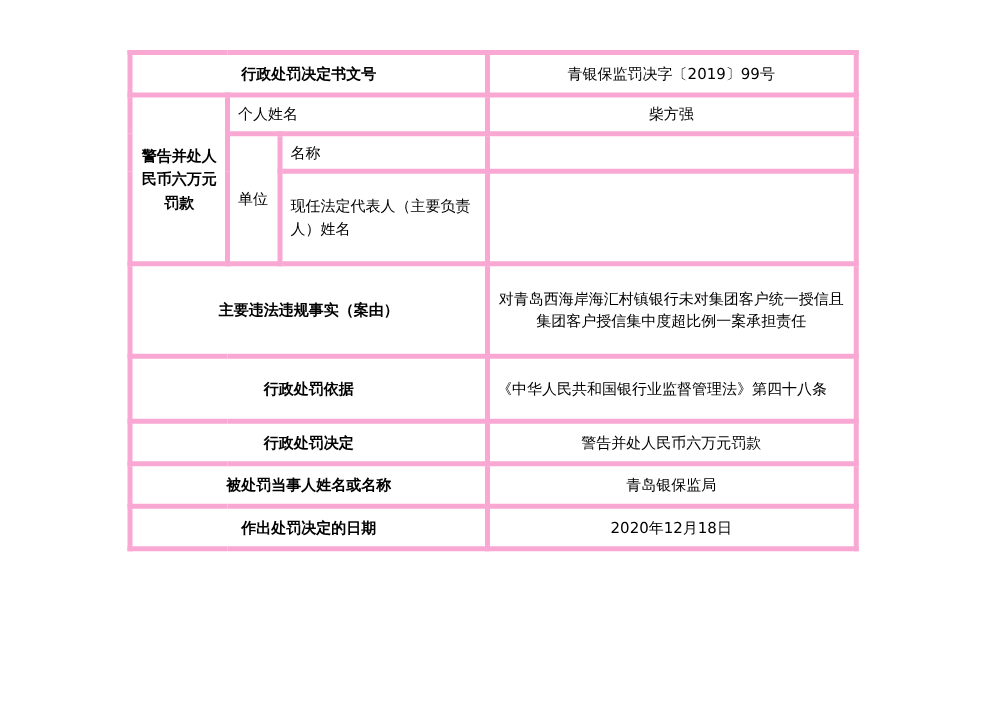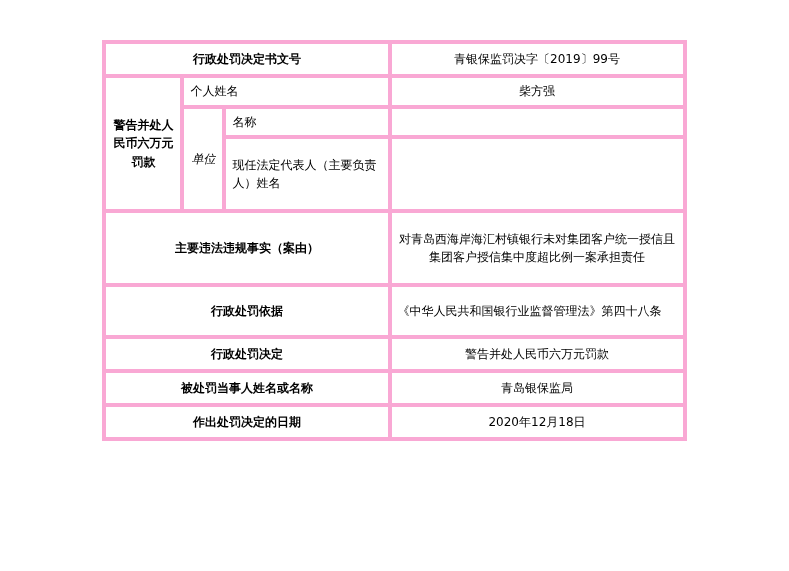--- a/index.html
+++ b/index.html
@@ -64,25 +64,24 @@
     text-align: left;
     font-weight: normal;
     padding-left: 8px;
   }
   .vert-lbl {
     text-align: center;
     font-weight: bold;
     line-height: 1.5;
   }
   .unit-cell {
-    text-align: center;
+    text-align: left;
     font-weight: normal;
     width: 42px;
     line-height: 1.4;
-    font-style: italic;
   }
   .tall {
     height: 74px;
   }
   .row-h {
     height: 34px;
   }
   .empty-cell {
     height: 28px;
   }

